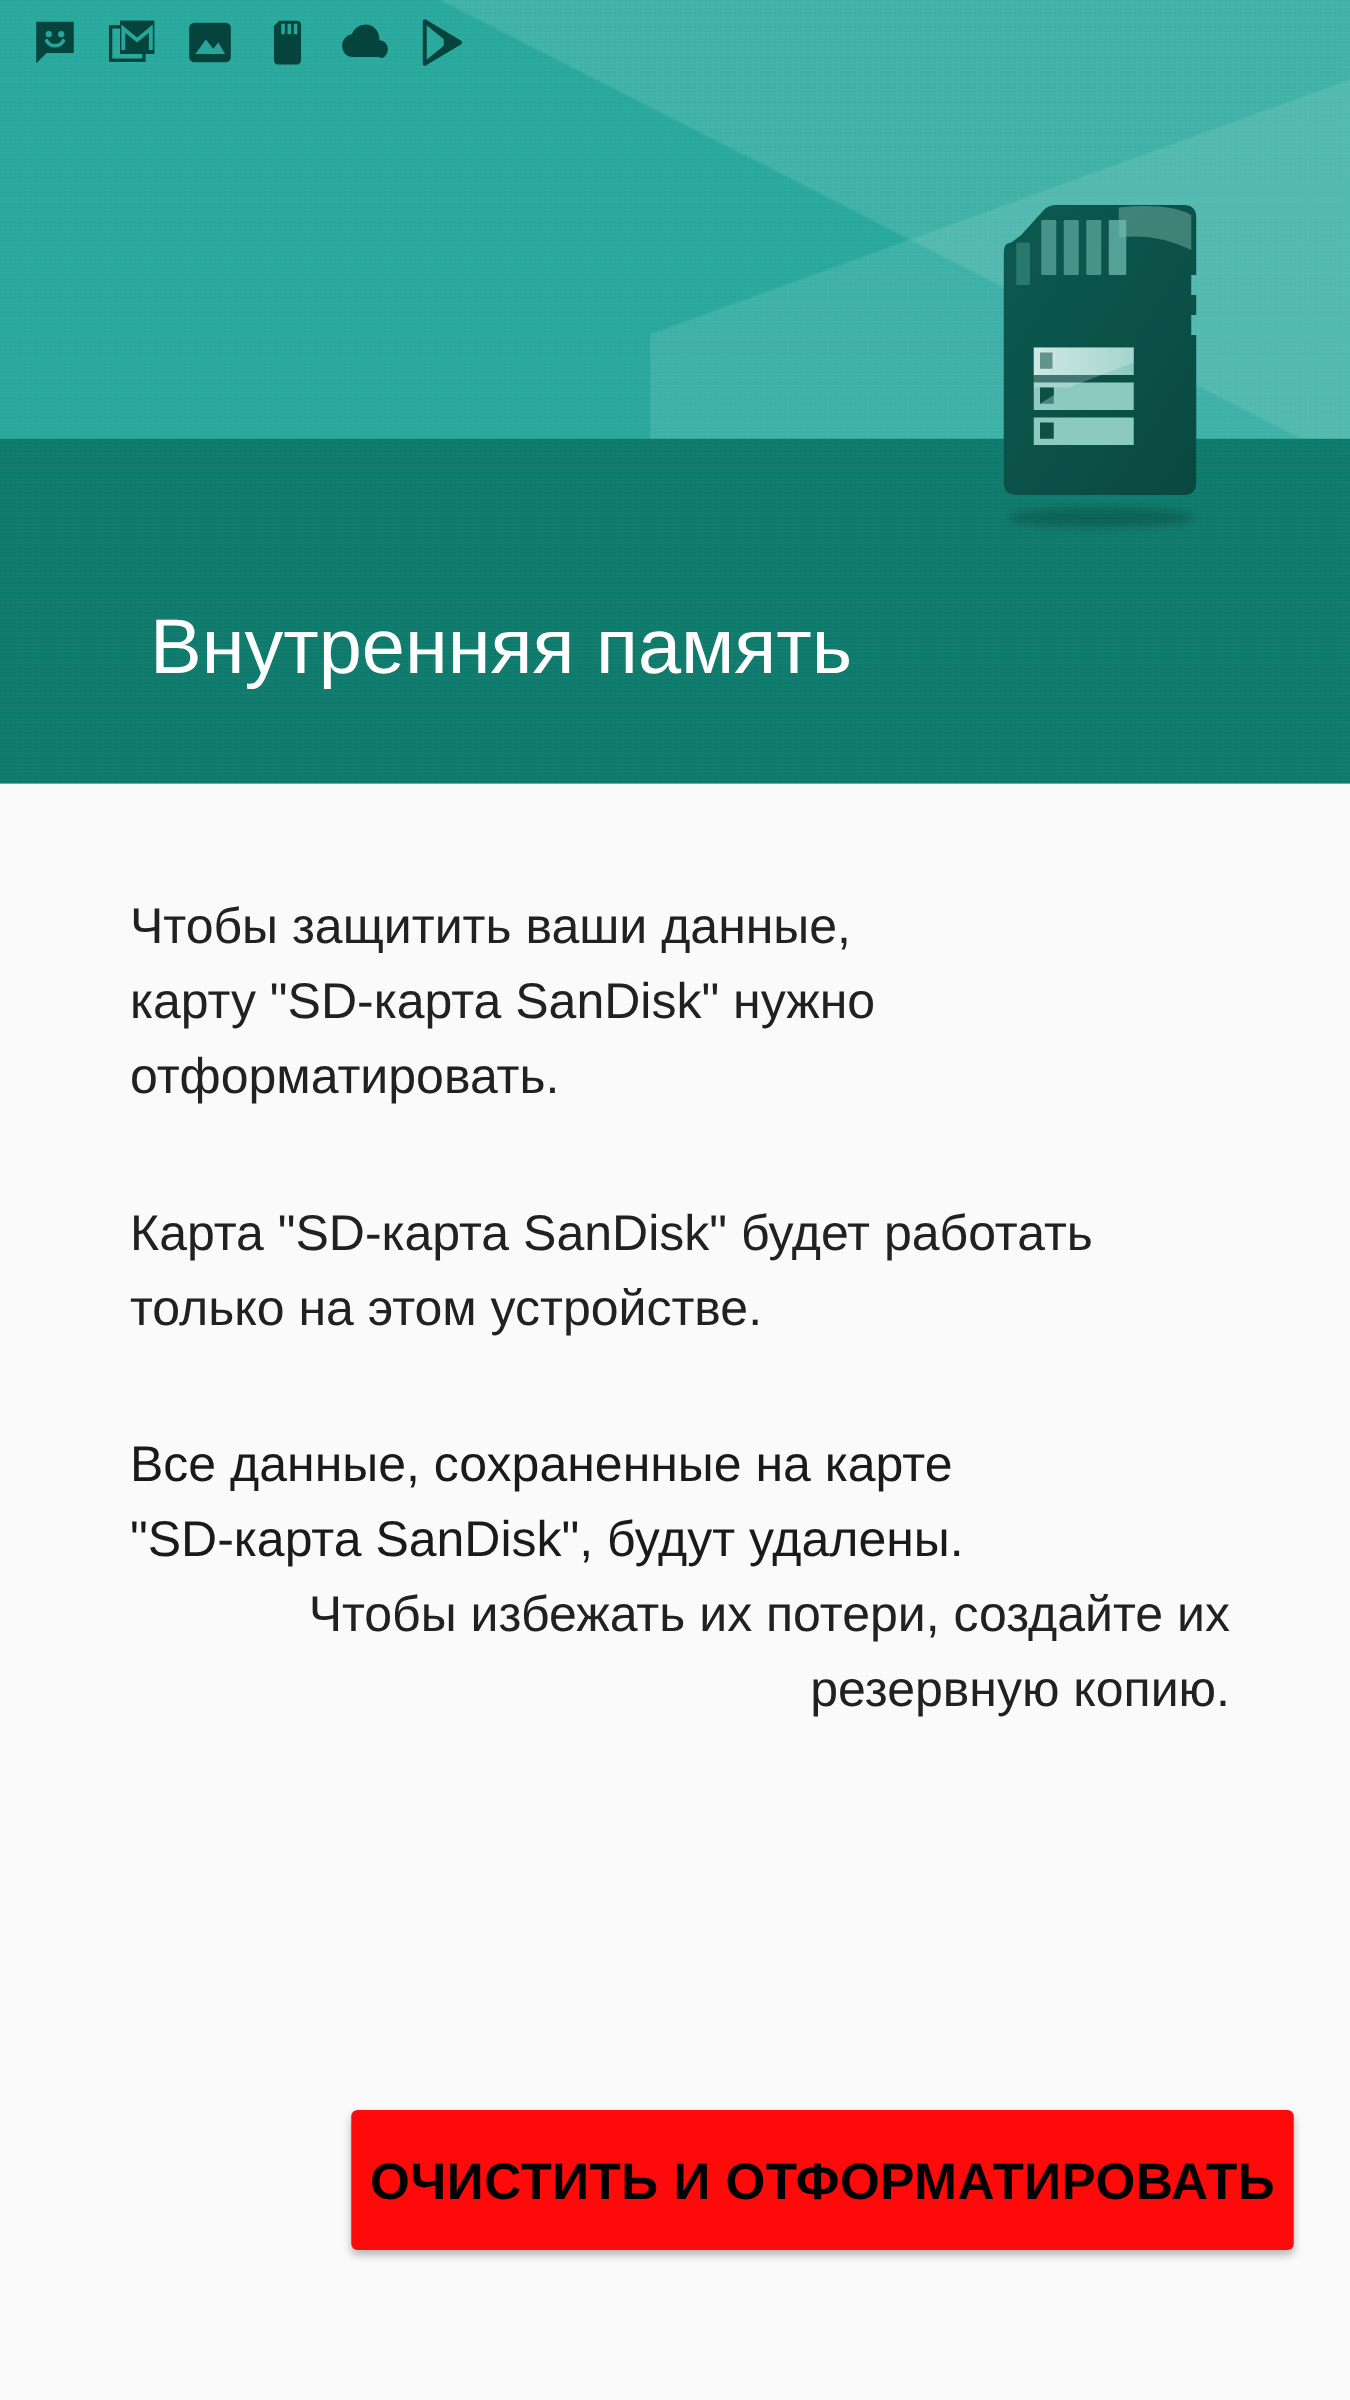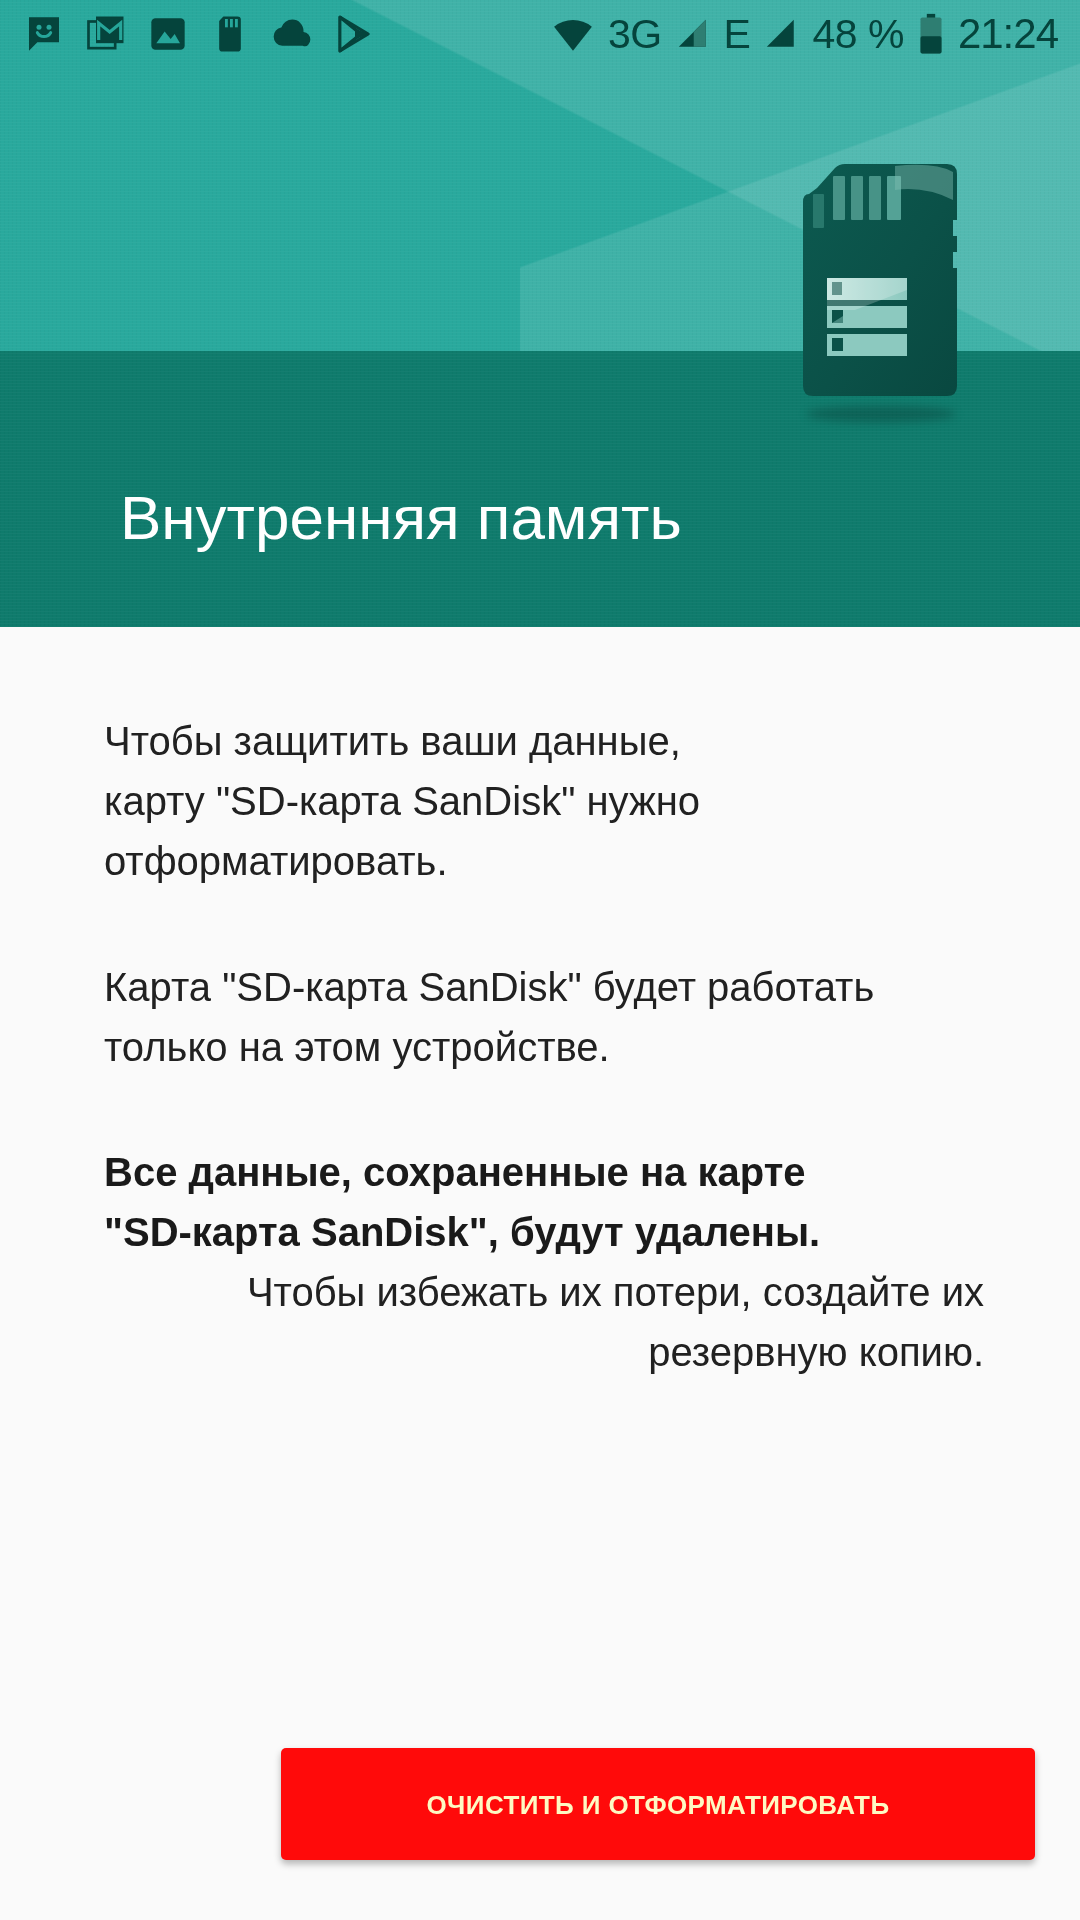--- a/index.html
+++ b/index.html
@@ -163,38 +163,38 @@
     width: 880px;
     font-size: 40px;
     line-height: 60px;
     color: #212121;
     white-space: pre-line;
   }
   #para1 { top: 84px; }
   #para2 { top: 330px; }
   #para3-bold {
     top: 515px;
-    font-weight: bold;
+    font-weight: normal;
     color: #1A1A1A;
   }
   #para3-rest { top: 635px; text-align: right; }
 
   
   #format-button {
     position: absolute;
     left: 281px;
-    top: 1748px;
+    top: 1688px;
     width: 754px;
     height: 112px;
     background: #FF0A0A;
     border: none;
     border-radius: 5px;
-    color: #fef9c3;
+    color: #000000;
     font-family: "Liberation Sans", sans-serif;
-    font-size: 26px;
+    font-size: 41px;
     font-weight: bold;
     letter-spacing: 0.4px;
     text-align: center;
     line-height: 112px;
     box-shadow: 0 4px 7px rgba(0,0,0,0.28);
     cursor: pointer;
     white-space: nowrap;
     overflow: hidden;
   }
 </style>
@@ -284,49 +284,20 @@
           <path d="M6.2 19q-2.3 0-3.75-1.6T1 13.45q0-2 1.3-3.55t3.3-1.85q.75-2.1 2.55-3.4T12.2 3.35q2.8 0 4.75 2t1.95 4.8v.6q1.85.15 3 1.5t1.1 3.1q0 1.9-1.35 3.25T18.4 19Z" fill="#05443C"></path>
         </svg>
 
         <svg class="sb-ic" width="40" height="40" viewBox="0 0 24 24">
           <path d="M3.5 1.8 L16 12 L3.5 22.2 Z" fill="none" stroke="#05443C" stroke-width="1.9" stroke-linejoin="round"></path>
           <path d="M3.5 1.8 L20.5 12 L3.5 22.2" fill="none" stroke="#05443C" stroke-width="1.9" stroke-linejoin="round"></path>
           <path d="M12.6 8.7 L20.5 12 L12.6 15.3 Z" fill="#05443C"></path>
         </svg>
       </div>
 
-      <div class="sb-right">
-
-        <svg class="sb-ic" width="42" height="42" viewBox="0 0 24 24">
-          <path d="M12 21.5 L1.2 7.8 Q6 4 12 4 T22.8 7.8 Z" fill="#05443C"></path>
-        </svg>
-
-        <span class="sb-text">3G</span>
-
-        <svg class="sb-ic" width="34" height="38" viewBox="0 0 24 24">
-          <path d="M2 21 L21 2 L21 21 Z" fill="#05443C"></path>
-          <path d="M12.5 10.5 L21 2 L21 21 L12.5 21 Z" fill="#2E7E72"></path>
-        </svg>
-
-        <span class="sb-text">E</span>
-
-        <svg class="sb-ic" width="34" height="38" viewBox="0 0 24 24">
-          <path d="M2 21 L21 2 L21 21 Z" fill="#05443C"></path>
-        </svg>
-
-        <span class="sb-text">48 %</span>
-
-        <svg class="sb-ic" width="26" height="42" viewBox="0 0 14 24">
-          <rect x="4.6" y="0.5" width="4.8" height="2.4" fill="#05443C"></rect>
-          <rect x="1" y="2.6" width="12" height="20.6" rx="1" fill="#2E7E72"></rect>
-          <rect x="1" y="13.3" width="12" height="9.9" rx="1" fill="#05443C"></rect>
-        </svg>
-
-        <span class="sb-clock">21:24</span>
-      </div>
     </div>
   </div>
 
   <div id="content">
     <div class="para" id="para1">Чтобы защитить ваши данные,
 карту "SD-карта SanDisk" нужно
 отформатировать.</div>
     <div class="para" id="para2">Карта "SD-карта SanDisk" будет работать
 только на этом устройстве.</div>
     <div class="para" id="para3-bold">Все данные, сохраненные на карте

